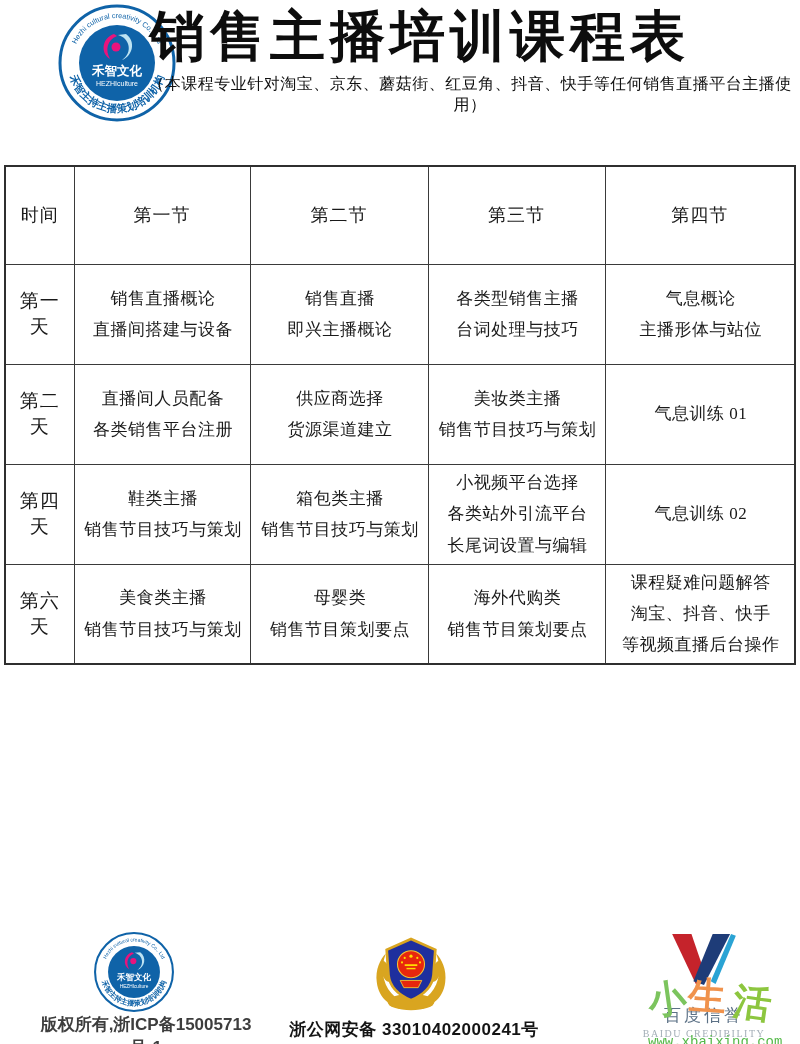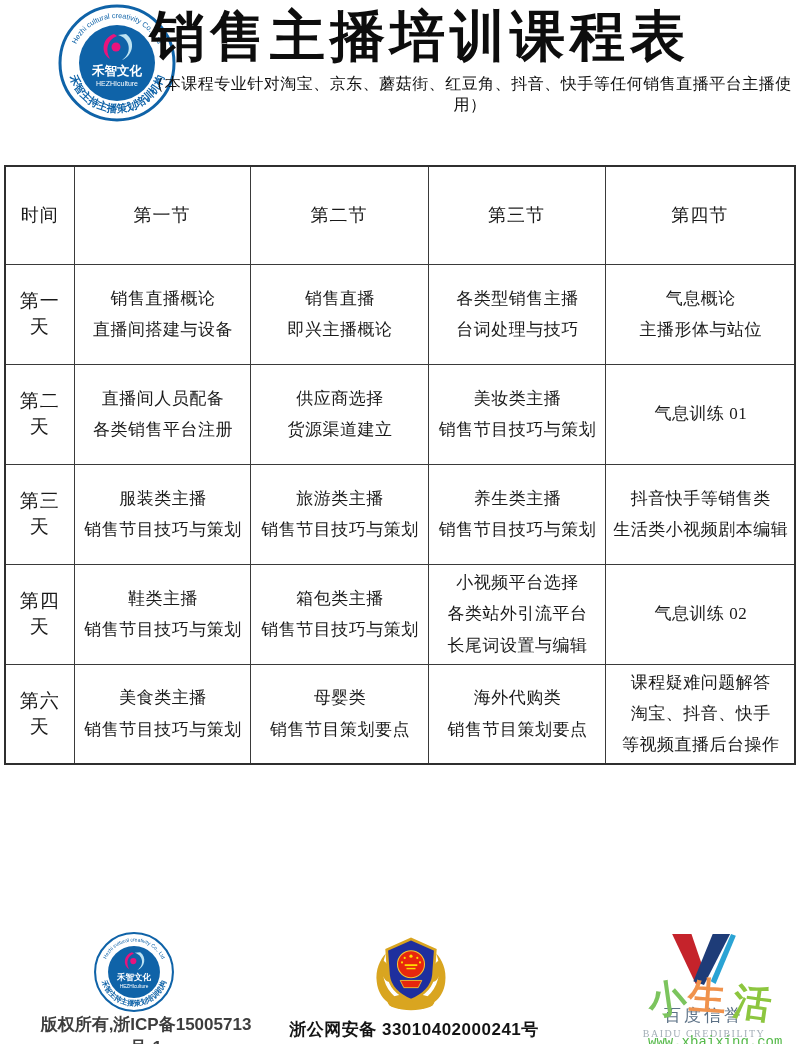--- a/index.html
+++ b/index.html
@@ -144,39 +144,20 @@
         </td>
       <td class="cell">
           <div>美妆类主播</div>
           <div>销售节目技巧与策划</div>
         </td>
       <td class="cell">
           <div>气息训练 01</div>
         </td>
     </tr>
     <tr>
-      <td class="day">第三天</td>
-      <td class="cell">
-          <div>服装类主播</div>
-          <div>销售节目技巧与策划</div>
-        </td>
-      <td class="cell">
-          <div>旅游类主播</div>
-          <div>销售节目技巧与策划</div>
-        </td>
-      <td class="cell">
-          <div>养生类主播</div>
-          <div>销售节目技巧与策划</div>
-        </td>
-      <td class="cell">
-          <div>抖音快手等销售类</div>
-          <div>生活类小视频剧本编辑</div>
-        </td>
-    </tr>
-    <tr>
       <td class="day">第四天</td>
       <td class="cell">
           <div>鞋类主播</div>
           <div>销售节目技巧与策划</div>
         </td>
       <td class="cell">
           <div>箱包类主播</div>
           <div>销售节目技巧与策划</div>
         </td>
       <td class="cell">

